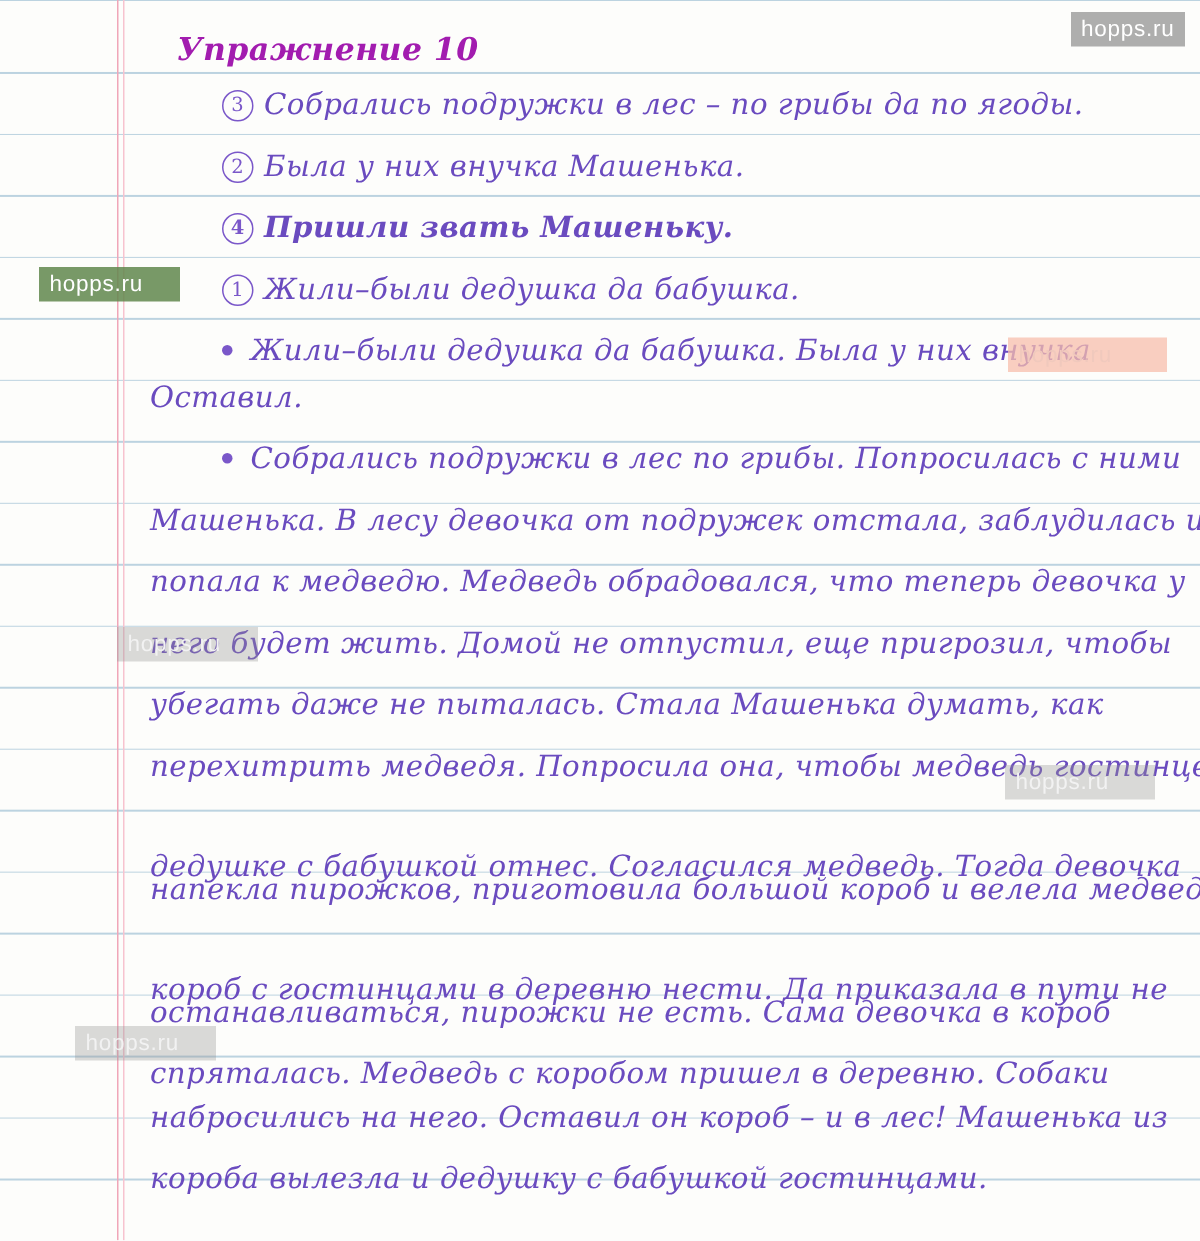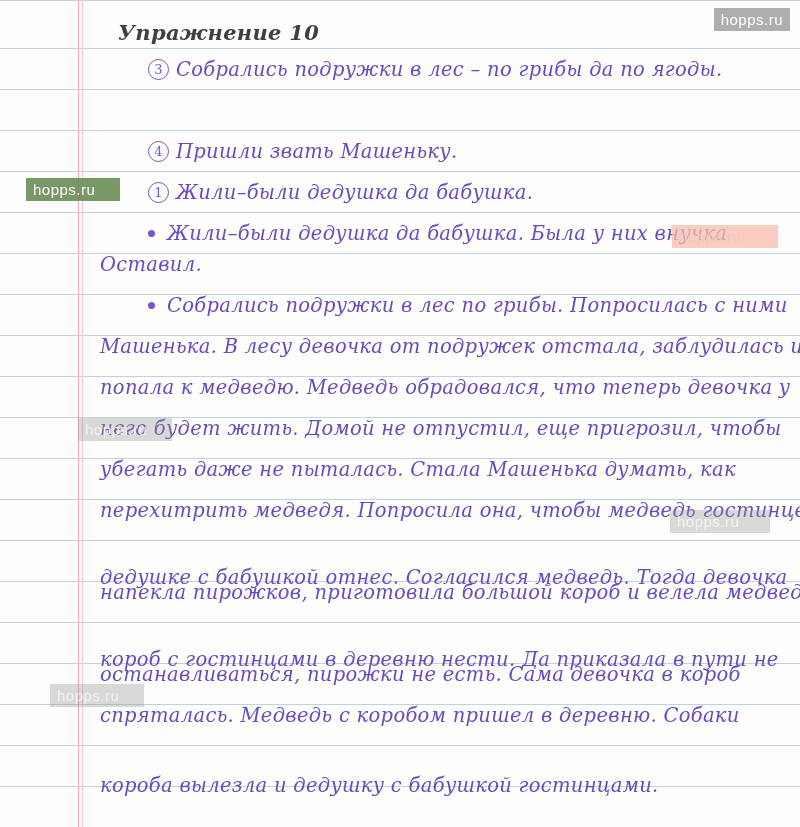--- a/index.html
+++ b/index.html
@@ -51,21 +51,21 @@
     position: absolute;
     left: 100px;
     font-family: "DejaVu Serif", serif;
     font-style: italic;
     font-size: 19.5px;
     color: #6a4bbf;
     white-space: nowrap;
     letter-spacing: 0.3px;
   }
   .title {
-    color: #404040;
+    color: #a21caf;
     font-size: 21px;
     font-weight: 600;
     left: 118px;
   }
   .indent {
     left: 148px;
   }
   .wide {
     left: 100px;
   }
@@ -130,21 +130,24 @@
   <div class="margin-line"></div>
   <div class="margin-line second"></div>
 
   <div class="ink">
 
     <div class="line title" style="top:20px;">Упражнение 10</div>
 
     <div class="line indent" style="top:58px;">
       <span class="num-circle">3</span><span>Собрались подружки в лес – по грибы да по ягоды.</span>
     </div>
-    <div class="line indent" style="top:140px;">
+    <div class="line indent" style="top:99px;">
+      <span class="num-circle">2</span><span>Была у них внучка Машенька.</span>
+    </div>
+    <div class="line indent" style="top:140px;font-weight:bold;">
       <span class="num-circle">4</span><span>Пришли звать Машеньку.</span>
     </div>
     <div class="line indent" style="top:181px;">
       <span class="num-circle">1</span><span>Жили–были дедушка да бабушка.</span>
     </div>
 
     <div class="line indent" style="top:222px;">
       <span class="bullet"></span><span>Жили–были дедушка да бабушка. Была у них внучка</span>
     </div>
     <div class="line wide" style="top:253px;">Оставил.</div>
@@ -155,20 +158,21 @@
     <div class="line wide" style="top:335px;">Машенька. В лесу девочка от подружек отстала, заблудилась и</div>
     <div class="line wide" style="top:417px;">него будет жить. Домой не отпустил, еще пригрозил, чтобы</div>
     <div class="line wide" style="top:376px;">попала к медведю. Медведь обрадовался, что теперь девочка у</div>
     <div class="line wide" style="top:458px;">убегать даже не пыталась. Стала Машенька думать, как</div>
     <div class="line wide" style="top:499px;">перехитрить медведя. Попросила она, чтобы медведь гостинцев</div>
     <div class="line wide" style="top:566px;">дедушке с бабушкой отнес. Согласился медведь. Тогда девочка</div>
     <div class="line wide" style="top:581px;">напекла пирожков, приготовила большой короб и велела медведю</div>
     <div class="line wide" style="top:648px;">короб с гостинцами в деревню нести. Да приказала в пути не</div>
     <div class="line wide" style="top:704px;">спряталась. Медведь с коробом пришел в деревню. Собаки</div>
     <div class="line wide" style="top:663px;">останавливаться, пирожки не есть. Сама девочка в короб</div>
+    <div class="line wide" style="top:733px;">набросились на него. Оставил он короб – и в лес! Машенька из</div>
     <div class="line wide" style="top:774px;">короба вылезла и дедушку с бабушкой гостинцами.</div>
   </div>
 
   <div class="wm tr">hopps.ru</div>
   <div class="wm green" style="left:6px; top:178px; width:94px;">hopps.ru</div>
   <div class="wm pink" style="left:652px; top:225px; width:106px;">hopps.ru</div>
   <div class="wm faint" style="left:58px; top:418px; width:94px;">hopps.ru</div>
   <div class="wm faint" style="left:650px; top:510px; width:100px;">hopps.ru</div>
   <div class="wm faint" style="left:30px; top:684px; width:94px;">hopps.ru</div>
 

